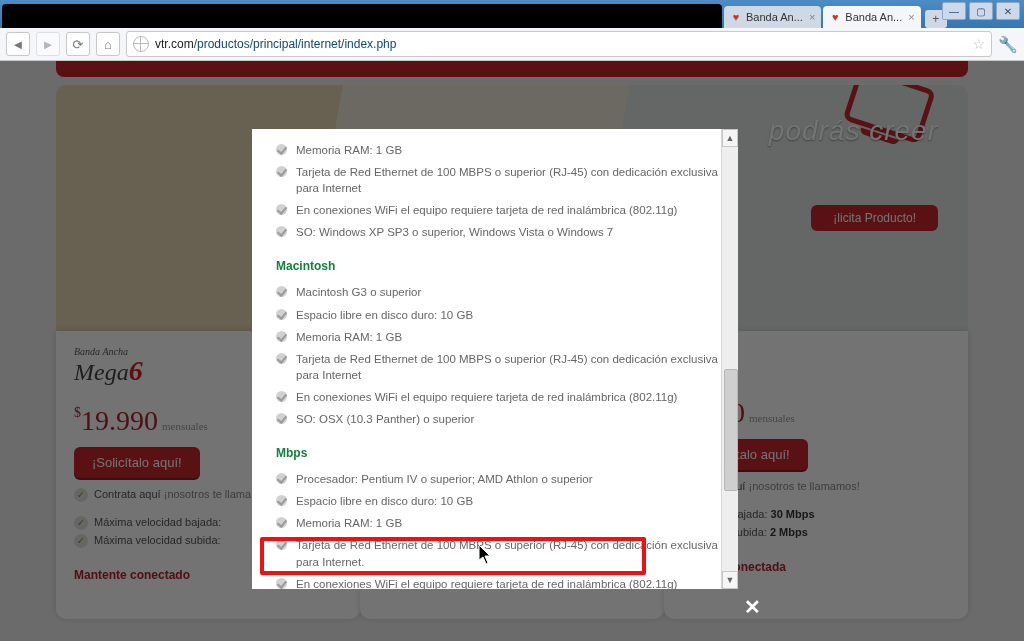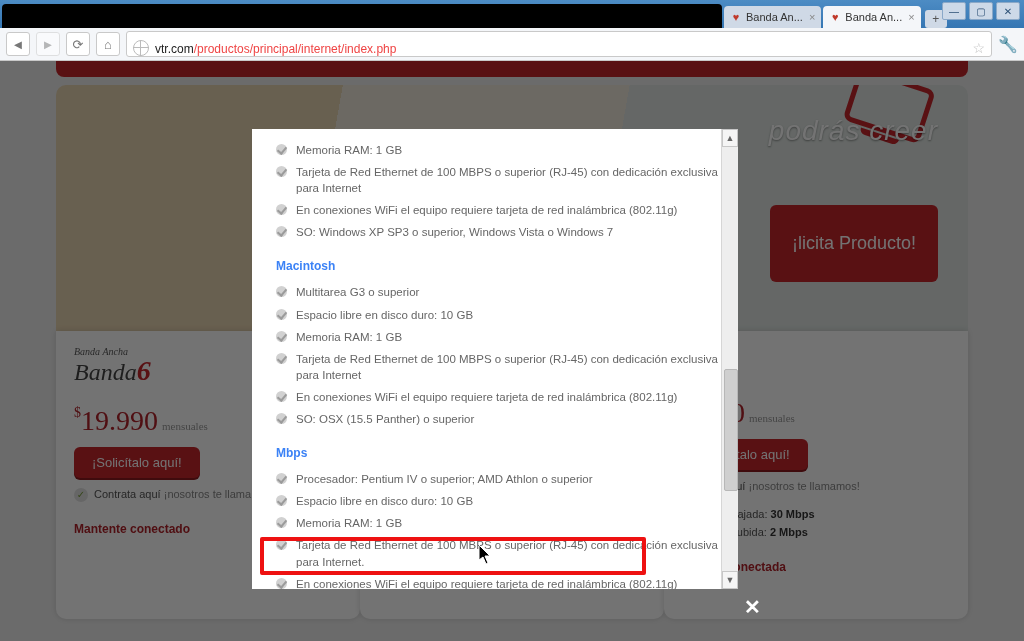--- a/index.html
+++ b/index.html
@@ -11,34 +11,34 @@
   .tab{height:22px;display:flex;align-items:center;font-size:11px;color:#333;border-radius:4px 4px 0 0;padding:0 6px;margin-left:2px;position:relative;max-width:94px;overflow:hidden;white-space:nowrap;}
   .tab.inactive{background:#cfd9e6;}
   .tab.active{background:#f4f6f9;}
   .favicon{width:12px;height:12px;display:inline-flex;align-items:center;justify-content:center;margin-right:4px;color:#c0392b;font-size:11px;}
   .tabx{margin-left:6px;color:#888;font-size:11px;}
   .newtab{width:22px;height:18px;background:#cfd9e6;border-radius:3px;margin-left:4px;display:flex;align-items:center;justify-content:center;color:#555;font-size:12px;}
   .winbtns{position:absolute;right:4px;top:2px;display:flex;gap:3px;}
   .winbtn{width:22px;height:16px;background:#cdd9e8;border:1px solid #8aa8c8;border-radius:2px;font-size:10px;display:flex;align-items:center;justify-content:center;color:#2b4f74;cursor:default;}
   .toolbar{height:32px;background:#f4f6f9;border-bottom:1px solid #c9c9c9;display:flex;align-items:center;padding:0 6px;gap:6px;}
   .navbtn{width:22px;height:22px;border:1px solid #c9c9c9;border-radius:3px;background:#fff;display:flex;align-items:center;justify-content:center;color:#777;font-size:13px;}
-  .url{flex:1;height:24px;border:1px solid #c9c9c9;border-radius:3px;background:#fff;display:flex;align-items:flex-end;padding:0 6px;color:#666;font-size:12px;overflow:hidden;}
+  .url{flex:1;height:24px;border:1px solid #c9c9c9;border-radius:3px;background:#fff;display:flex;align-items:center;padding:0 6px;color:#666;font-size:12px;overflow:hidden;}
   .url .globe{width:14px;height:14px;border:1px solid #bbb;border-radius:50%;margin-right:6px;position:relative;}
   .url .globe:before{content:"";position:absolute;left:6px;top:-1px;width:1px;height:16px;background:#bbb;}
   .url .globe:after{content:"";position:absolute;left:-1px;top:6px;width:16px;height:1px;background:#bbb;}
   .url .host{color:#222;}
-  .url .path{color:#ef4444;}
+  .url .path{color:#0c4a6e;}
   .star{color:#bfbfbf;font-size:14px;margin-left:4px;}
   .wrench{color:#777;font-size:16px;}
   
   .viewport{position:relative;width:1024px;height:581px;background:#eee;overflow:hidden;}
   .page{position:absolute;inset:0;}
   .hero{position:absolute;left:56px;top:24px;right:56px;height:250px;border-radius:10px 10px 0 0;background:linear-gradient(100deg,#e7d4b1 0 30%,#efe8dc 30% 60%,#dfe5e2 60% 100%);overflow:hidden;}
   .hero-text{position:absolute;right:30px;top:30px;color:#fff;font-size:28px;font-style:italic;letter-spacing:1px;text-shadow:0 1px 2px rgba(0,0,0,.4);}
-  .solicita{position:absolute;right:30px;top:120px;padding:28px 22px;background:#c6262c;color:#fff;border-radius:6px;font-size:18px;}
+  .solicita{position:absolute;right:30px;top:120px;padding:6px 22px;background:#c6262c;color:#fff;border-radius:6px;font-size:12px;}
   .device{position:absolute;right:40px;top:-8px;transform:rotate(18deg);}
   .device .scr{width:70px;height:46px;border:5px solid #c6262c;border-radius:8px;}
   .device .base{width:40px;height:6px;background:#c6262c;border-radius:0 0 6px 6px;margin:2px auto 0;}
   .cards{position:absolute;left:56px;right:56px;top:270px;display:flex;}
   .card{flex:1;background:#fff;border-radius:0 0 10px 10px;padding:16px 18px 24px;box-shadow:0 0 6px rgba(0,0,0,.15);position:relative;}
   .brand{font-family:Georgia,serif;font-style:italic;color:#5a5a5a;line-height:1;}
   .brand .s{font-size:10px;display:block;}
   .brand .m{font-size:24px;color:#444;}
   .brand .n{color:#c6262c;font-weight:bold;font-size:28px;font-style:italic;}
   .price{font-family:Georgia,serif;color:#b1232a;font-size:28px;margin-top:20px;}
@@ -57,21 +57,21 @@
   
   .dim{position:absolute;inset:0;background:rgba(0,0,0,.55);}
   
   .modalwrap{position:absolute;left:252px;top:68px;width:502px;height:460px;}
   .modal{position:absolute;left:0;top:0;width:486px;height:460px;background:#fff;overflow:hidden;}
   .modal-inner{position:absolute;left:0;top:0;right:0;padding:10px 16px 20px 24px;}
   .scrollbar{position:absolute;right:0;top:0;width:16px;height:100%;background:#eee;border-left:1px solid #d6d6d6;}
   .scrollbar .btn{height:16px;background:#f5f5f5;border:1px solid #c7c7c7;display:flex;align-items:center;justify-content:center;font-size:9px;color:#666;}
   .scrollbar .btn.bot{position:absolute;bottom:0;left:0;right:0;}
   .scrollbar .thumb{position:absolute;left:2px;width:12px;background:#cfcfcf;border:1px solid #b7b7b7;border-radius:2px;}
-  .mh{color:#3b82f6;font-weight:bold;font-size:12px;margin:16px 0 8px 0;}
+  .mh{color:#15803d;font-weight:bold;font-size:12px;margin:16px 0 8px 0;}
   ul.req{list-style:none;margin:0 0 6px 0;padding:0;}
   ul.req li{position:relative;padding:3px 0 3px 20px;font-size:11.5px;color:#666;line-height:1.4;}
   ul.req li:before{content:"";position:absolute;left:0;top:5px;width:11px;height:11px;border-radius:50%;background:#d1d1d1;}
   ul.req li:after{content:"";position:absolute;left:3px;top:6px;width:4px;height:7px;border:solid #9b9b9b;border-width:0 2px 2px 0;transform:rotate(40deg);}
   .hl{position:absolute;border:4px solid #e11;border-radius:2px;pointer-events:none;}
   .closeX{position:absolute;color:#fff;font-size:20px;font-weight:bold;}
   .cursor{position:absolute;width:14px;height:20px;pointer-events:none;}
   .cursor svg{display:block;}
 </style>
 </head>
@@ -135,25 +135,29 @@
           </div>
         <div class="hero-text">podrás creer</div>
         <div class="solicita"><span>¡licita Producto!</span></div>
       </div>
 
       <div class="cards">
 
         <div class="card">
           <div class="brand">
             <span class="s">Banda Ancha</span>
-            <span class="m">Banda</span><span class="n">6</span>
+            <span class="m">Mega</span><span class="n">6</span>
           </div>
           <div class="price"><span class="d">$</span><span>19.990</span><span class="mens">mensuales</span></div>
           <div class="cta"><span>¡Solicítalo aquí!</span></div>
           <div class="contrata"><span class="chip ok">✓</span><b>Contrata aquí</b> <span>¡nosotros te llamamos!</span></div>
+          <div class="feat">
+            <div><span class="chip ok">✓</span><span>Máxima velocidad bajada:</span></div>
+            <div><span class="chip ok">✓</span><span>Máxima velocidad subida:</span></div>
+          </div>
           <div class="subhead">Mantente conectado</div>
           <div class="desc"></div>
         </div>
 
         <div class="card">
           <div style="height:210px"></div>
           <div class="subhead">Multitarea</div>
           <div class="desc"></div>
         </div>
 
@@ -180,26 +184,26 @@
       <div class="modal">
         <div class="modal-inner">
           <ul class="req" id="top-list">
               <li>Memoria RAM: 1 GB</li>
               <li>Tarjeta de Red Ethernet de 100 MBPS o superior (RJ-45) con dedicación exclusiva para Internet</li>
               <li>En conexiones WiFi el equipo requiere tarjeta de red inalámbrica (802.11g)</li>
               <li>SO: Windows XP SP3 o superior, Windows Vista o Windows 7</li>
             </ul>
           <div class="mh">Macintosh</div>
           <ul class="req" id="mac-list">
-              <li>Multitarea G3 o superior</li>
+              <li>Macintosh G3 o superior</li>
               <li>Espacio libre en disco duro: 10 GB</li>
               <li>Memoria RAM: 1 GB</li>
               <li>Tarjeta de Red Ethernet de 100 MBPS o superior (RJ-45) con dedicación exclusiva para Internet</li>
               <li>En conexiones WiFi el equipo requiere tarjeta de red inalámbrica (802.11g)</li>
-              <li>SO: OSX (15.5 Panther) o superior</li>
+              <li>SO: OSX (10.3 Panther) o superior</li>
             </ul>
           <div class="mh">Mbps</div>
           <ul class="req" id="linux-list">
               <li>Procesador: Pentium IV o superior; AMD Athlon o superior</li>
               <li>Espacio libre en disco duro: 10 GB</li>
               <li>Memoria RAM: 1 GB</li>
               <li>Tarjeta de Red Ethernet de 100 MBPS o superior (RJ-45) con dedicación exclusiva para Internet.</li>
               <li>En conexiones WiFi el equipo requiere tarjeta de red inalámbrica (802.11g)</li>
             </ul>
         </div>

